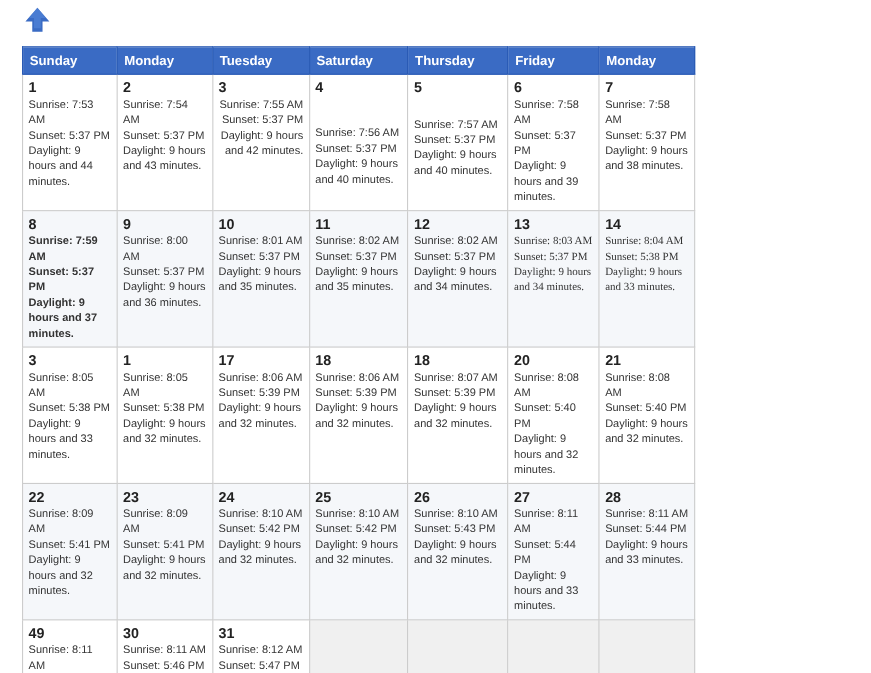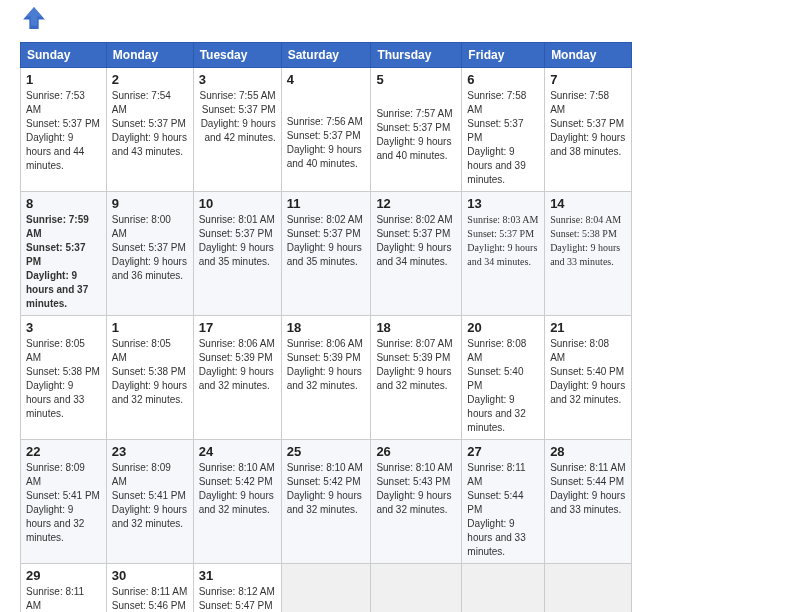--- a/index.html
+++ b/index.html
@@ -300,21 +300,21 @@
           </td>
           <td>
             <span class="day-num">28</span>
             <div class="day-info" style="white-space: pre-line;">Sunrise: 8:11 AM
 Sunset: 5:44 PM
 Daylight: 9 hours and 33 minutes.</div>
           </td>
         </tr>
         <tr>
           <td>
-            <span class="day-num">29</span>
+            <span class="day-num">49</span>
             <div class="day-info" style="white-space: pre-line;">Sunrise: 8:11 AM
 Sunset: 5:45 PM
 Daylight: 9 hours and 33 minutes.</div>
           </td>
           <td>
             <span class="day-num">30</span>
             <div class="day-info" style="white-space: pre-line;">Sunrise: 8:11 AM
 Sunset: 5:46 PM
 Daylight: 9 hours and 34 minutes.</div>
           </td>

